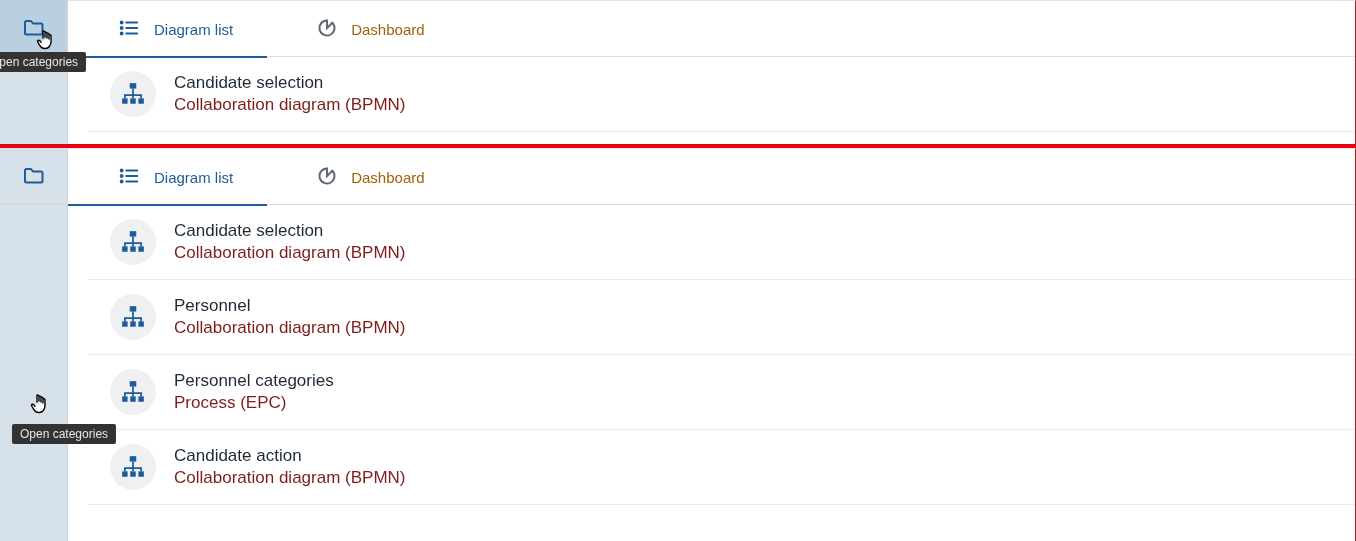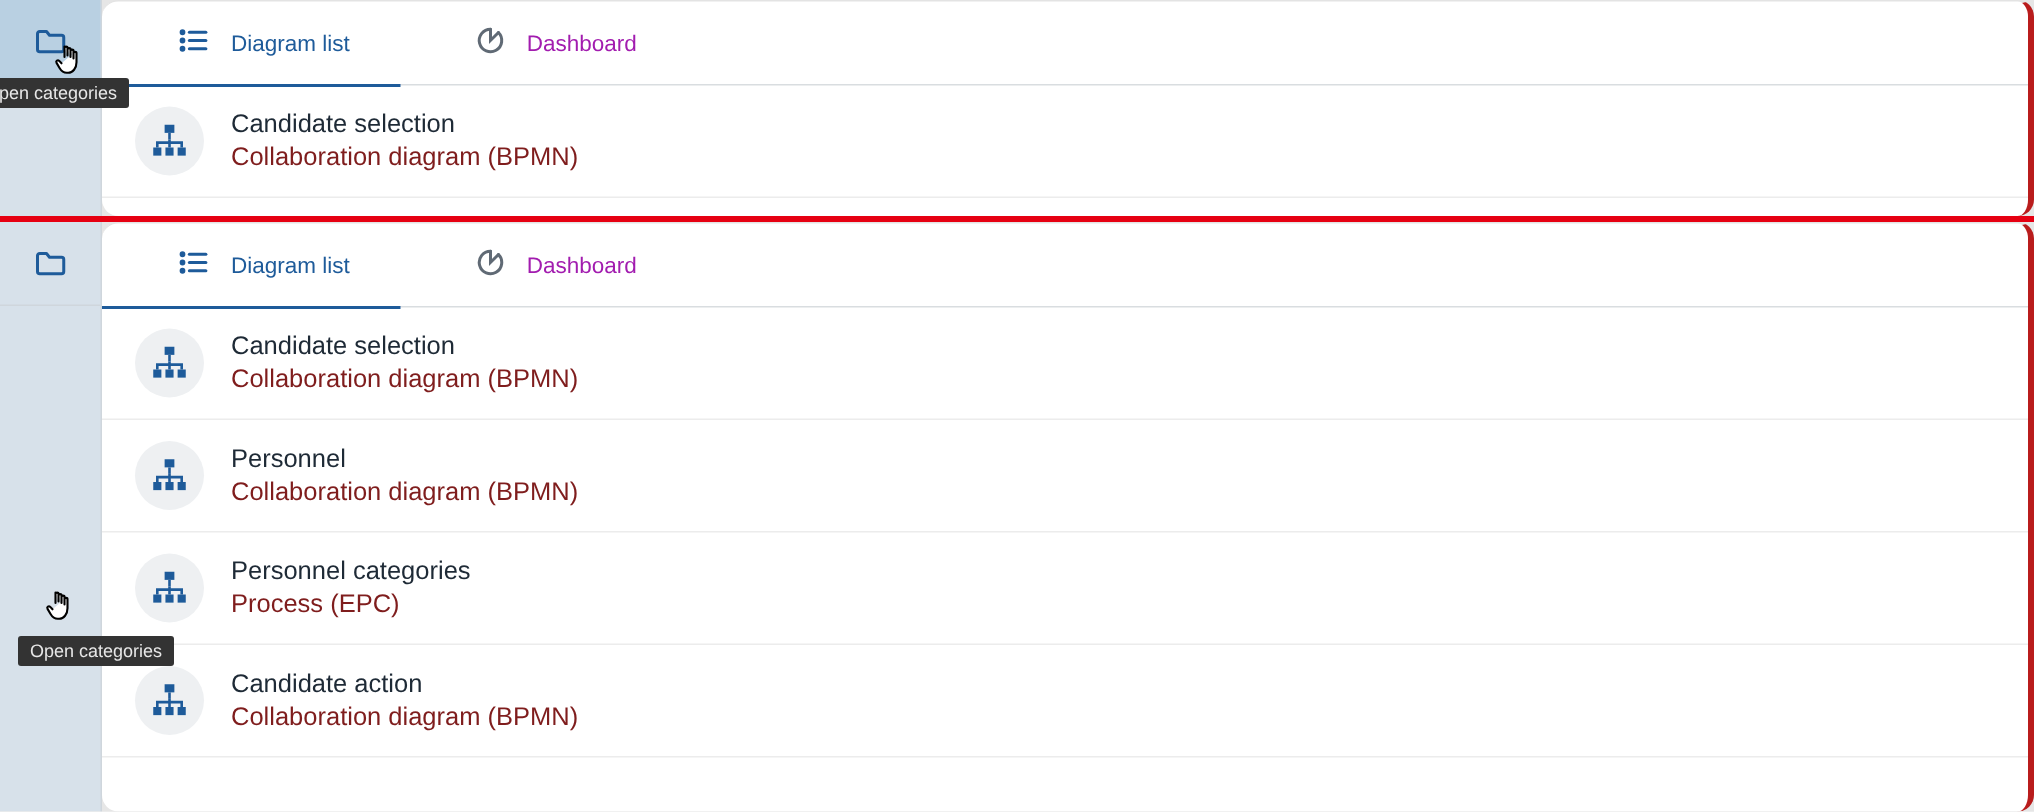--- a/index.html
+++ b/index.html
@@ -56,53 +56,53 @@
     position:absolute;
     z-index: 6;
     pointer-events:none;
   }
 
   
   .content {
     flex: 1;
     background: #ffffff;
     border-top: 1px solid #e3e3e3;
-    border-right: 4px solid #b91c1c;
-    border-radius: 11px;
+    border-right: 1px solid #b91c1c;
   }
 
   .tabs {
     display:flex;
     height: 56px;
     border-bottom: 1px solid #d9dde0;
   }
   .tab {
     display:flex;
     align-items:center;
     gap: 14px;
     padding: 0 34px 0 50px;
     height: 56px;
     cursor:pointer;
     font-size:15px;
-    color:#a21caf;
+    color:#a16207;
     position:relative;
   }
   .tab.active {
     color:#1e5b9a;
     font-weight:500;
   }
   .tab.active::after {
     content:"";
     position:absolute; left:0; right:0; bottom:-1px;
     height:2px; background:#1e5b9a;
   }
 
   .list {
     display:flex;
     flex-direction:column;
+    margin-left:20px;
   }
   .item {
     display:flex;
     align-items:center;
     gap: 18px;
     padding: 14px 22px;
     border-bottom:1px solid #ececec;
     cursor:pointer;
   }
   .circle {

